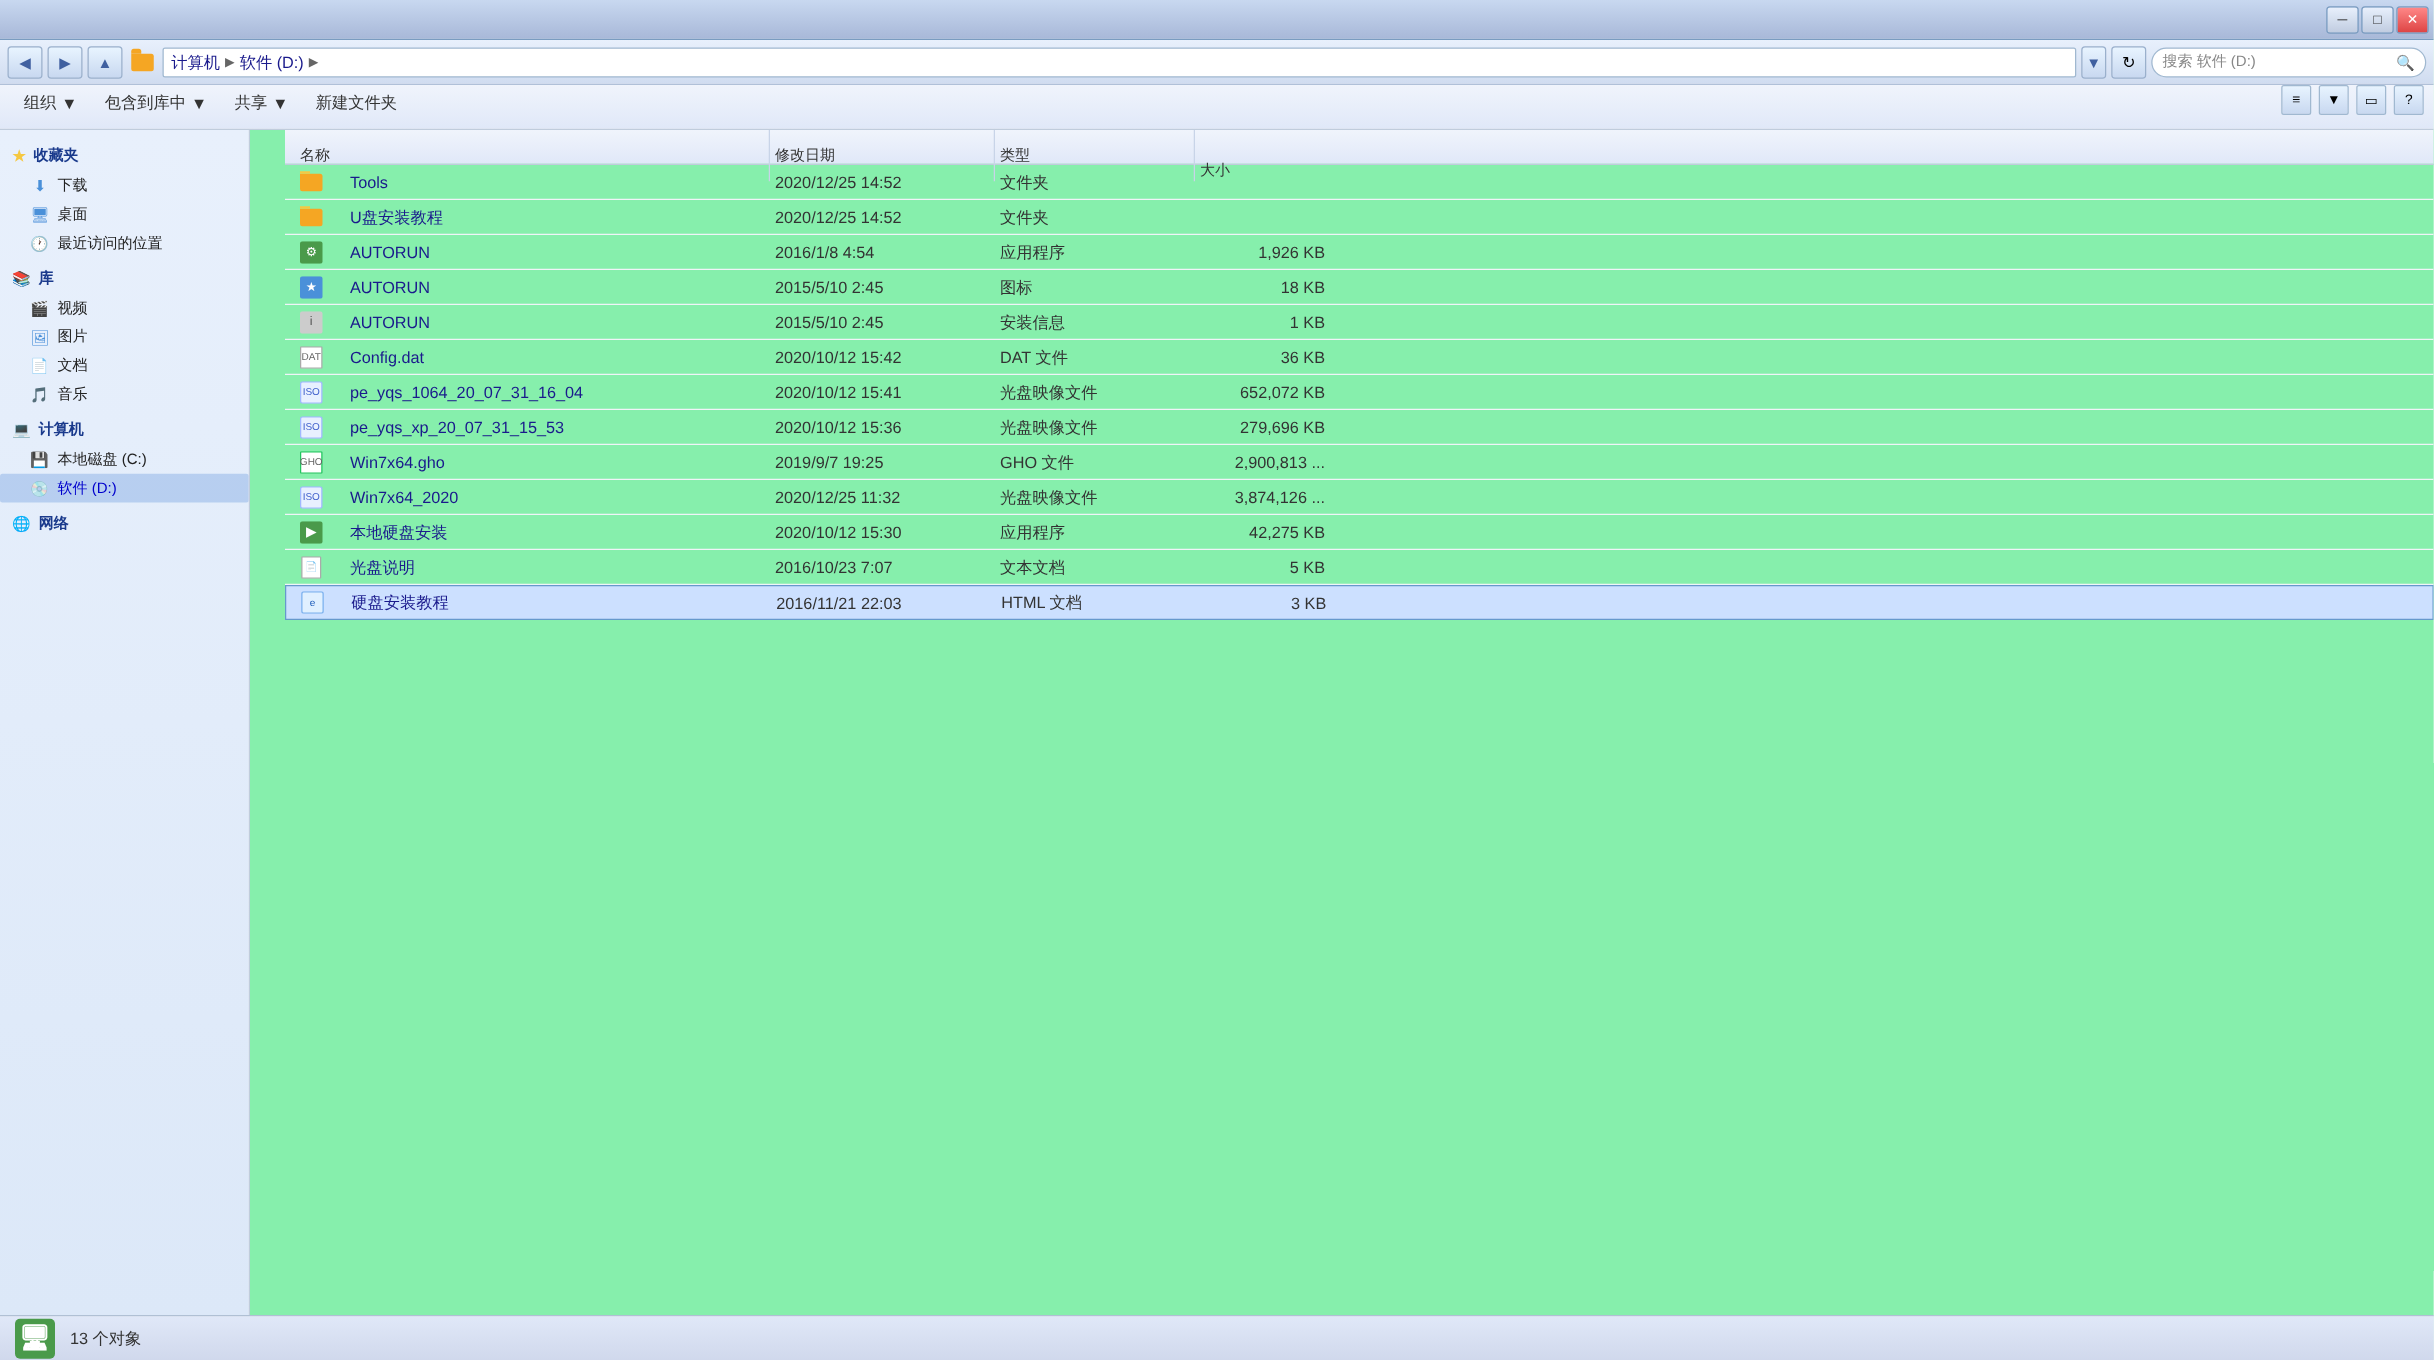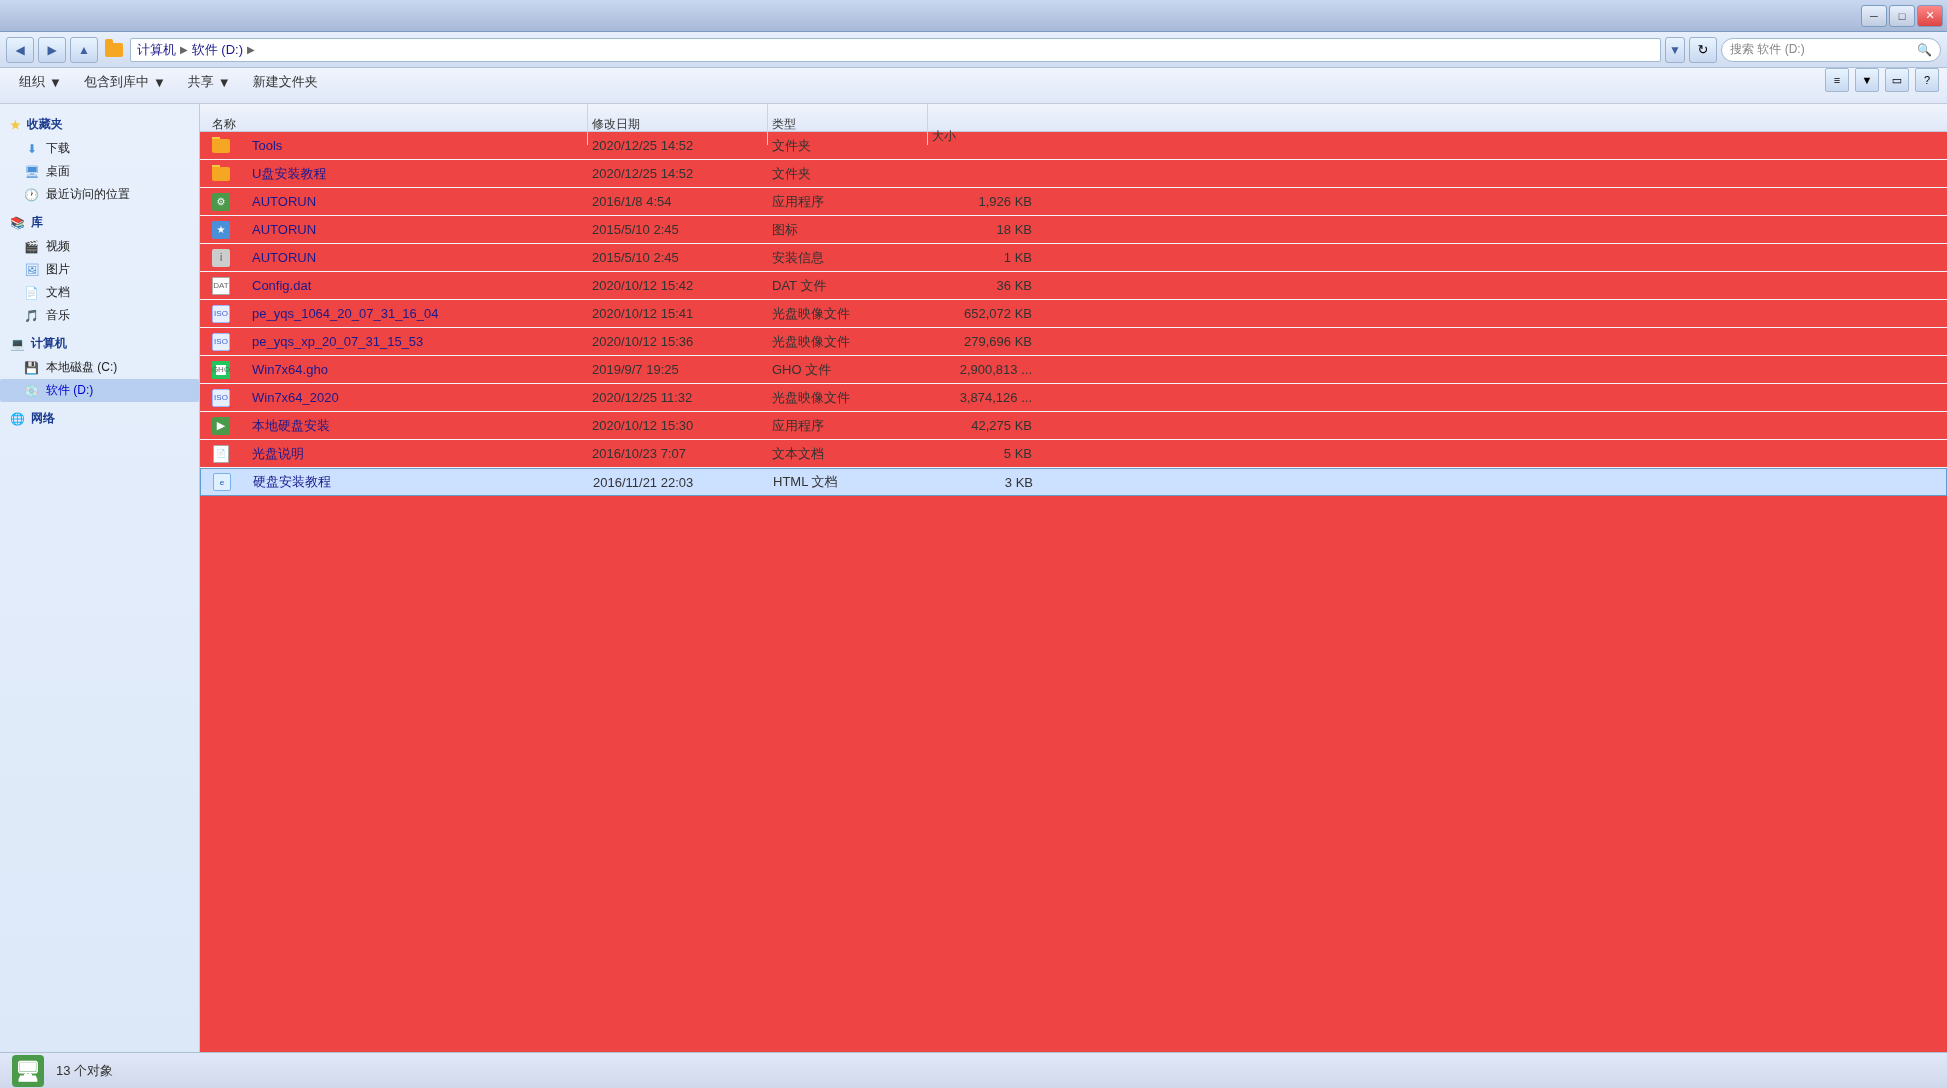--- a/index.html
+++ b/index.html
@@ -199,22 +199,23 @@
       height: 16px;
       display: flex;
       align-items: center;
       justify-content: center;
       flex-shrink: 0;
     }
 
     
     .content-area {
       flex: 1;
-      background: #ef4444;
+      background: #86efac;
       overflow-y: auto;
+      padding-left: 28px;
     }
 
     
     .col-headers {
       display: grid;
       grid-template-columns: 380px 180px 160px 120px;
       background: linear-gradient(to bottom, #f0f4fc, #e0e8f8);
       border-bottom: 1px solid #c0ccdc;
       height: 28px;
       align-items: center;
@@ -606,21 +607,21 @@
     <div class="file-cell plain">
       <span>光盘映像文件</span>
     </div>
     <div class="file-cell plain" style="justify-content:flex-end;padding-right:16px;">
       <span>279,696 KB</span>
     </div>
   </div>
         <div class="file-row">
     <div class="file-cell">
       <div class="file-icon">
-              <div style="width:18px;height:18px;background:#fff;border:4px solid #22c55e;border-radius:1px;display:flex;align-items:center;justify-content:center;font-size:8px;color:#666;flex-shrink:0;">GHO</div>
+              <div style="width:18px;height:18px;background:#fff;border:1px solid #22c55e;border-radius:1px;display:flex;align-items:center;justify-content:center;font-size:8px;color:#666;flex-shrink:0;">GHO</div>
             </div>
       <span>Win7x64.gho</span>
     </div>
     <div class="file-cell plain">
       <span>2019/9/7 19:25</span>
     </div>
     <div class="file-cell plain">
       <span>GHO 文件</span>
     </div>
     <div class="file-cell plain" style="justify-content:flex-end;padding-right:16px;">

